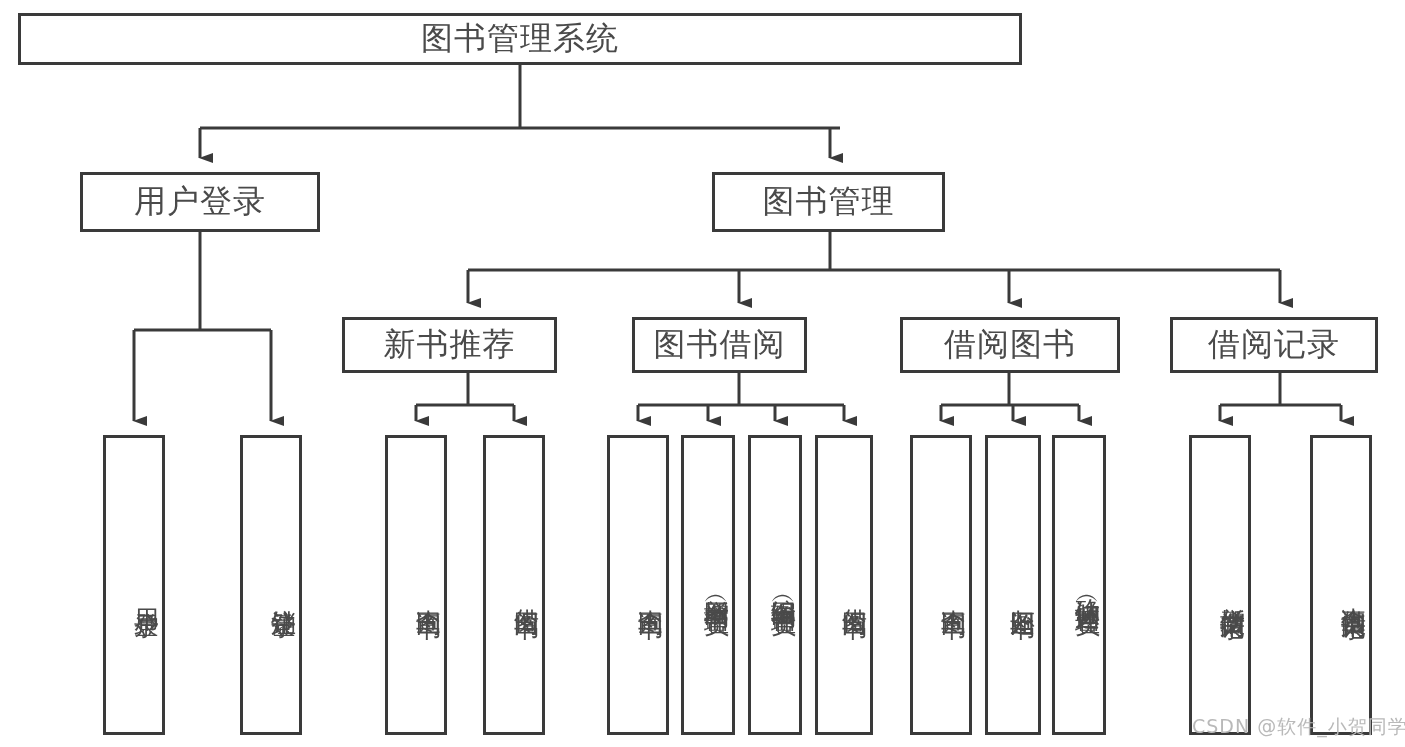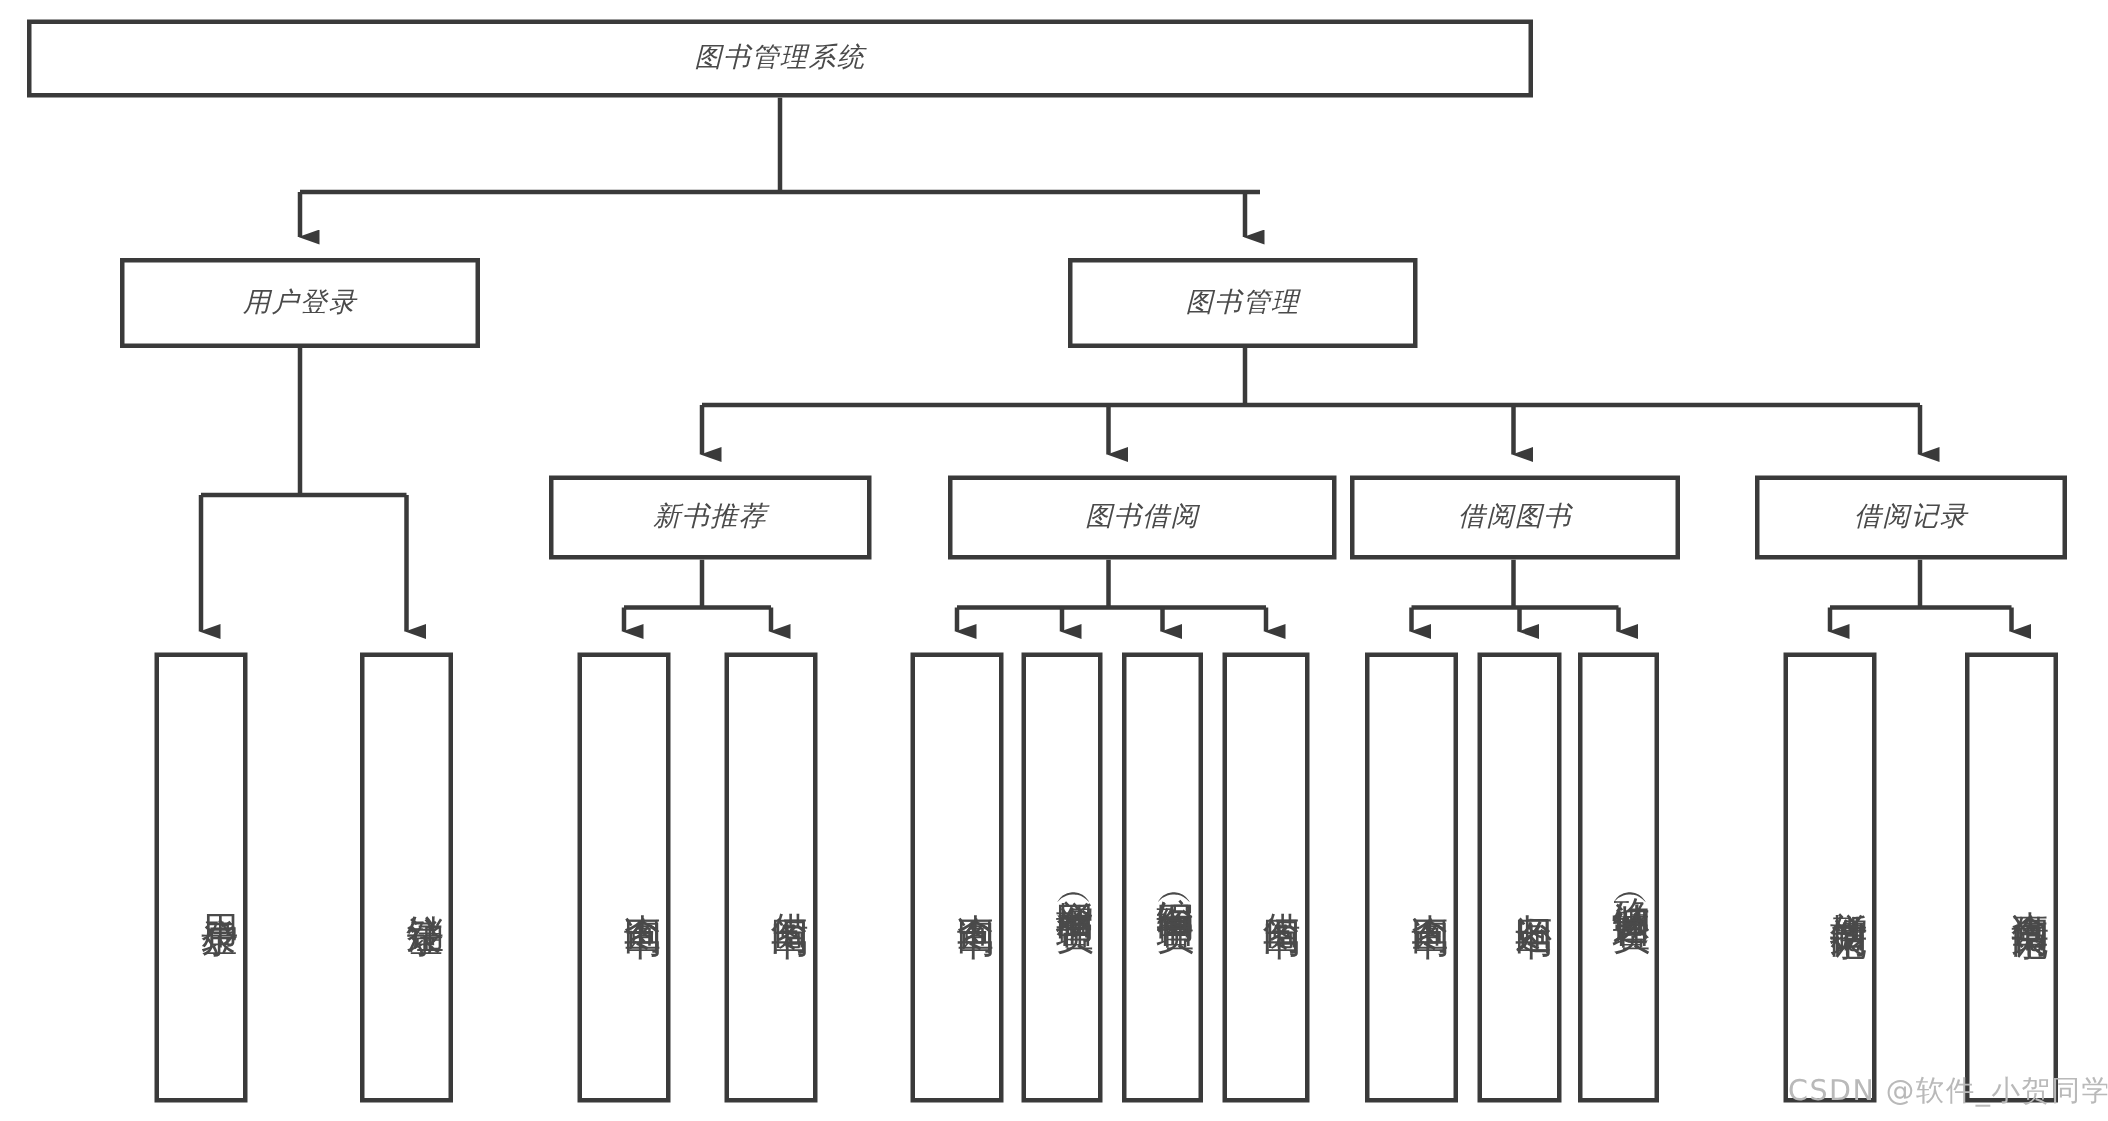--- a/index.html
+++ b/index.html
@@ -29,24 +29,23 @@
     position: absolute;
     box-sizing: border-box;
     border: 3px solid #3a3a3a;
     background: #ffffff;
     display: flex;
     align-items: center;
     justify-content: center;
     color: #4a4a4a;
   }
   .node.horiz {
-    font-size: 18px;
+    font-size: 32px;
     letter-spacing: 1px;
     line-height: 1.1;
-    font-style: italic;
   }
   .node.vert {
     writing-mode: vertical-rl;
     text-orientation: upright;
     font-size: 25px;
     line-height: 1.28;
     letter-spacing: 2px;
     align-items: flex-start;
     justify-content: center;
     padding-top: 16px;
@@ -126,24 +125,24 @@
   <div id="nodes">
       <div class="node horiz" style="left: 18px; top: 13px; width: 1004px; height: 52px;">
         <span class="hlabel">图书管理系统</span>
       </div>
       <div class="node horiz" style="left: 80px; top: 172px; width: 240px; height: 60px;">
         <span class="hlabel">用户登录</span>
       </div>
       <div class="node horiz" style="left: 712px; top: 172px; width: 233px; height: 60px;">
         <span class="hlabel">图书管理</span>
       </div>
-      <div class="node horiz" style="left: 366px; top: 317px; width: 215px; height: 56px;">
+      <div class="node horiz" style="left: 342px; top: 317px; width: 215px; height: 56px;">
         <span class="hlabel">新书推荐</span>
       </div>
-      <div class="node horiz" style="left: 632px; top: 317px; width: 259px; height: 56px;">
+      <div class="node horiz" style="left: 632px; top: 317px; width: 175px; height: 56px;">
         <span class="hlabel">图书借阅</span>
       </div>
       <div class="node horiz" style="left: 900px; top: 317px; width: 220px; height: 56px;">
         <span class="hlabel">借阅图书</span>
       </div>
       <div class="node horiz" style="left: 1170px; top: 317px; width: 208px; height: 56px;">
         <span class="hlabel">借阅记录</span>
       </div>
       <div class="node vert" style="left: 103px; top: 435px; width: 62px; height: 300px;">
         <span class="vlabel">用户登录</span>

